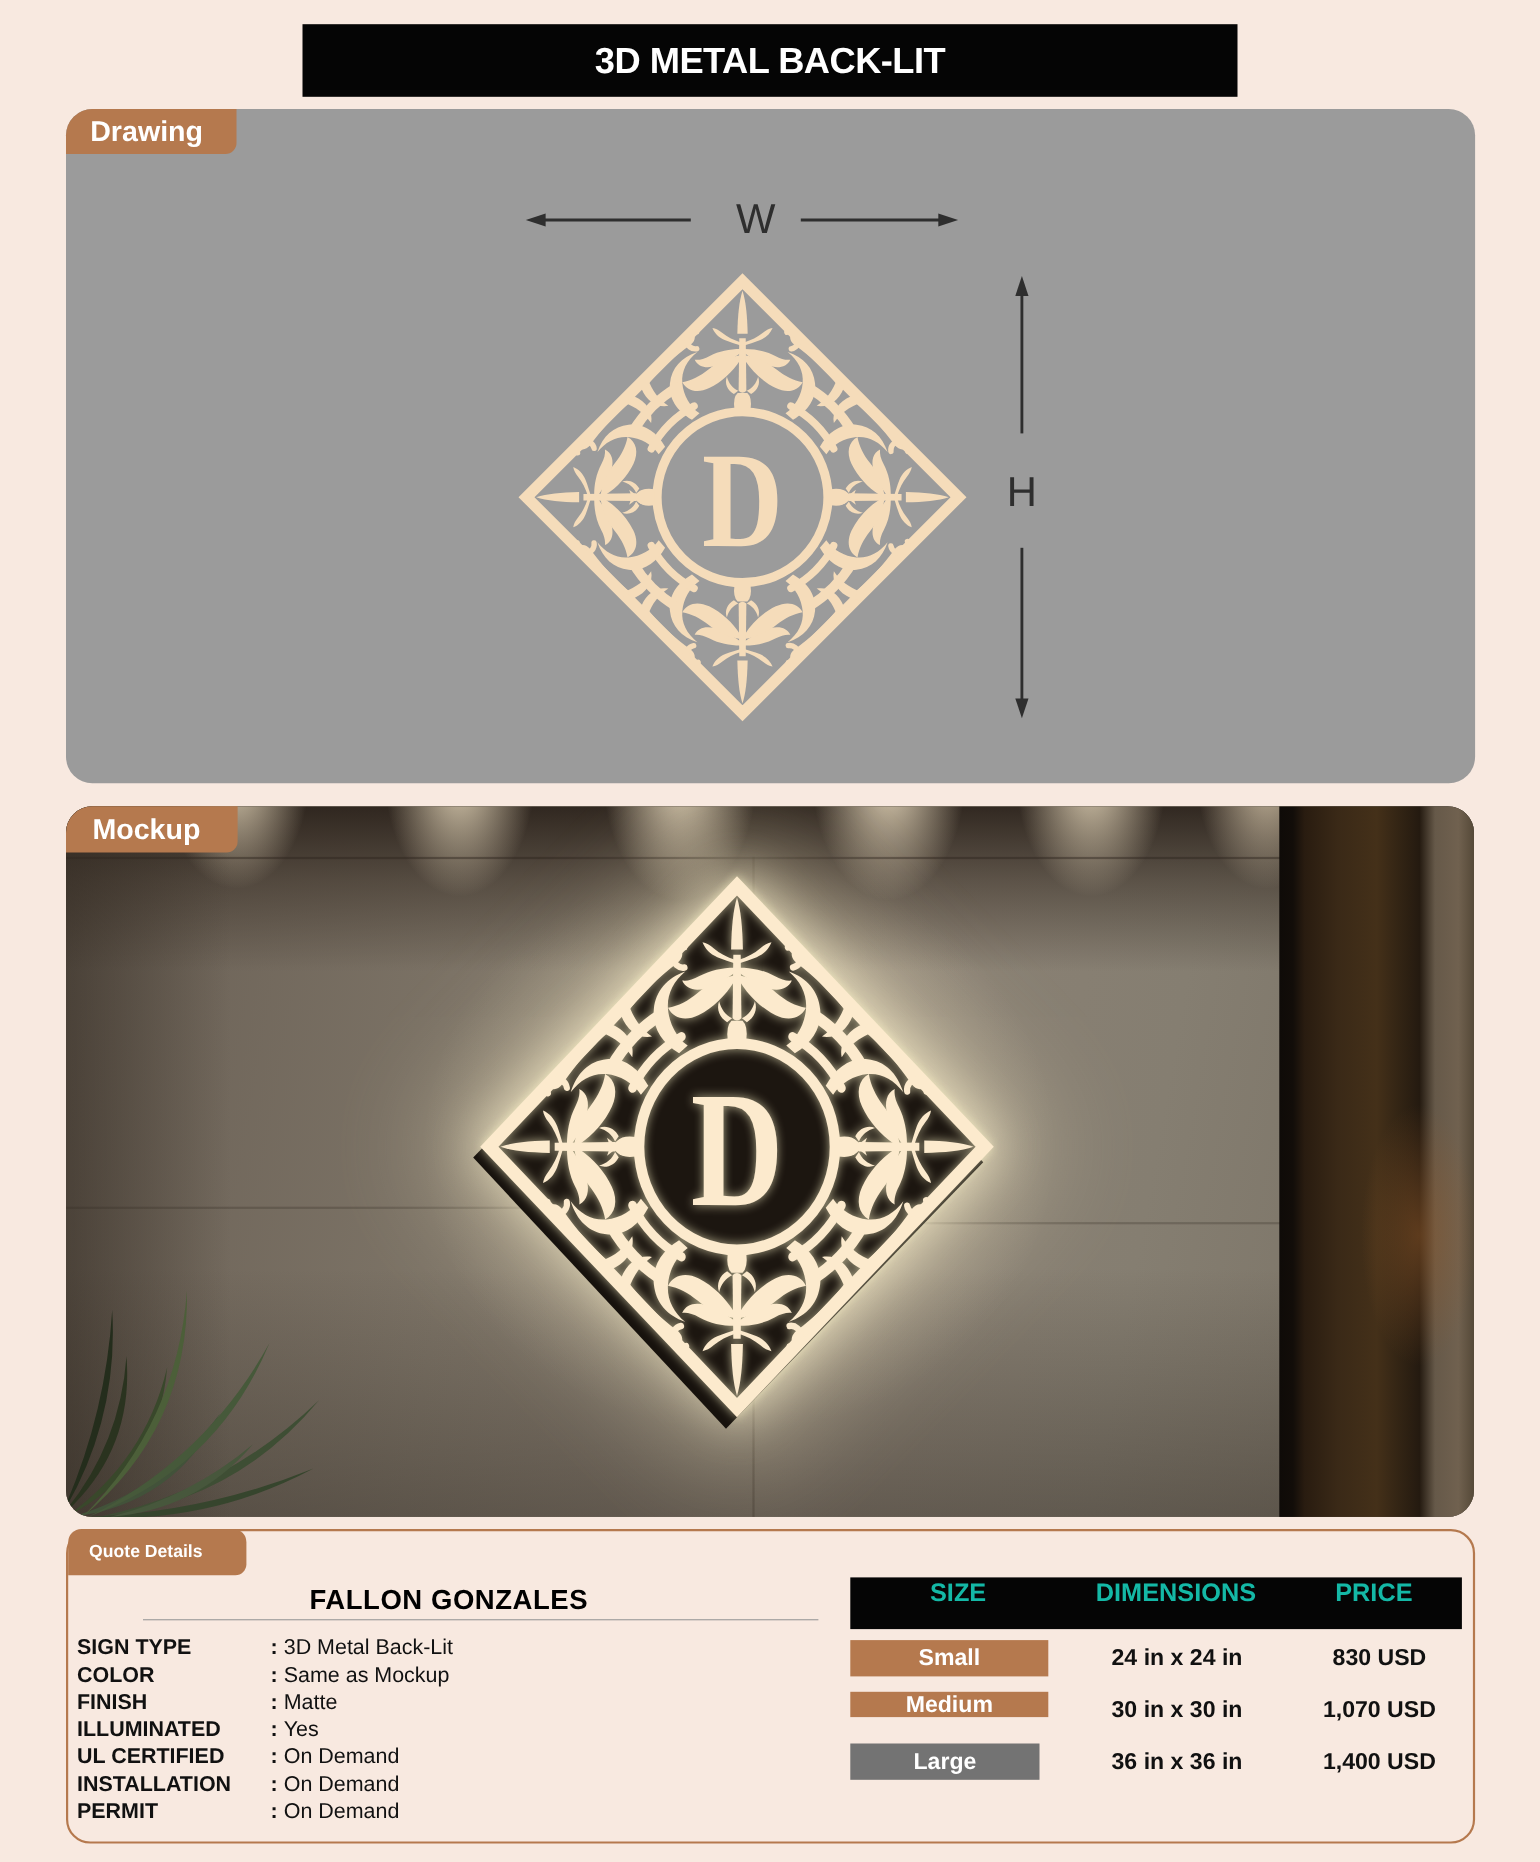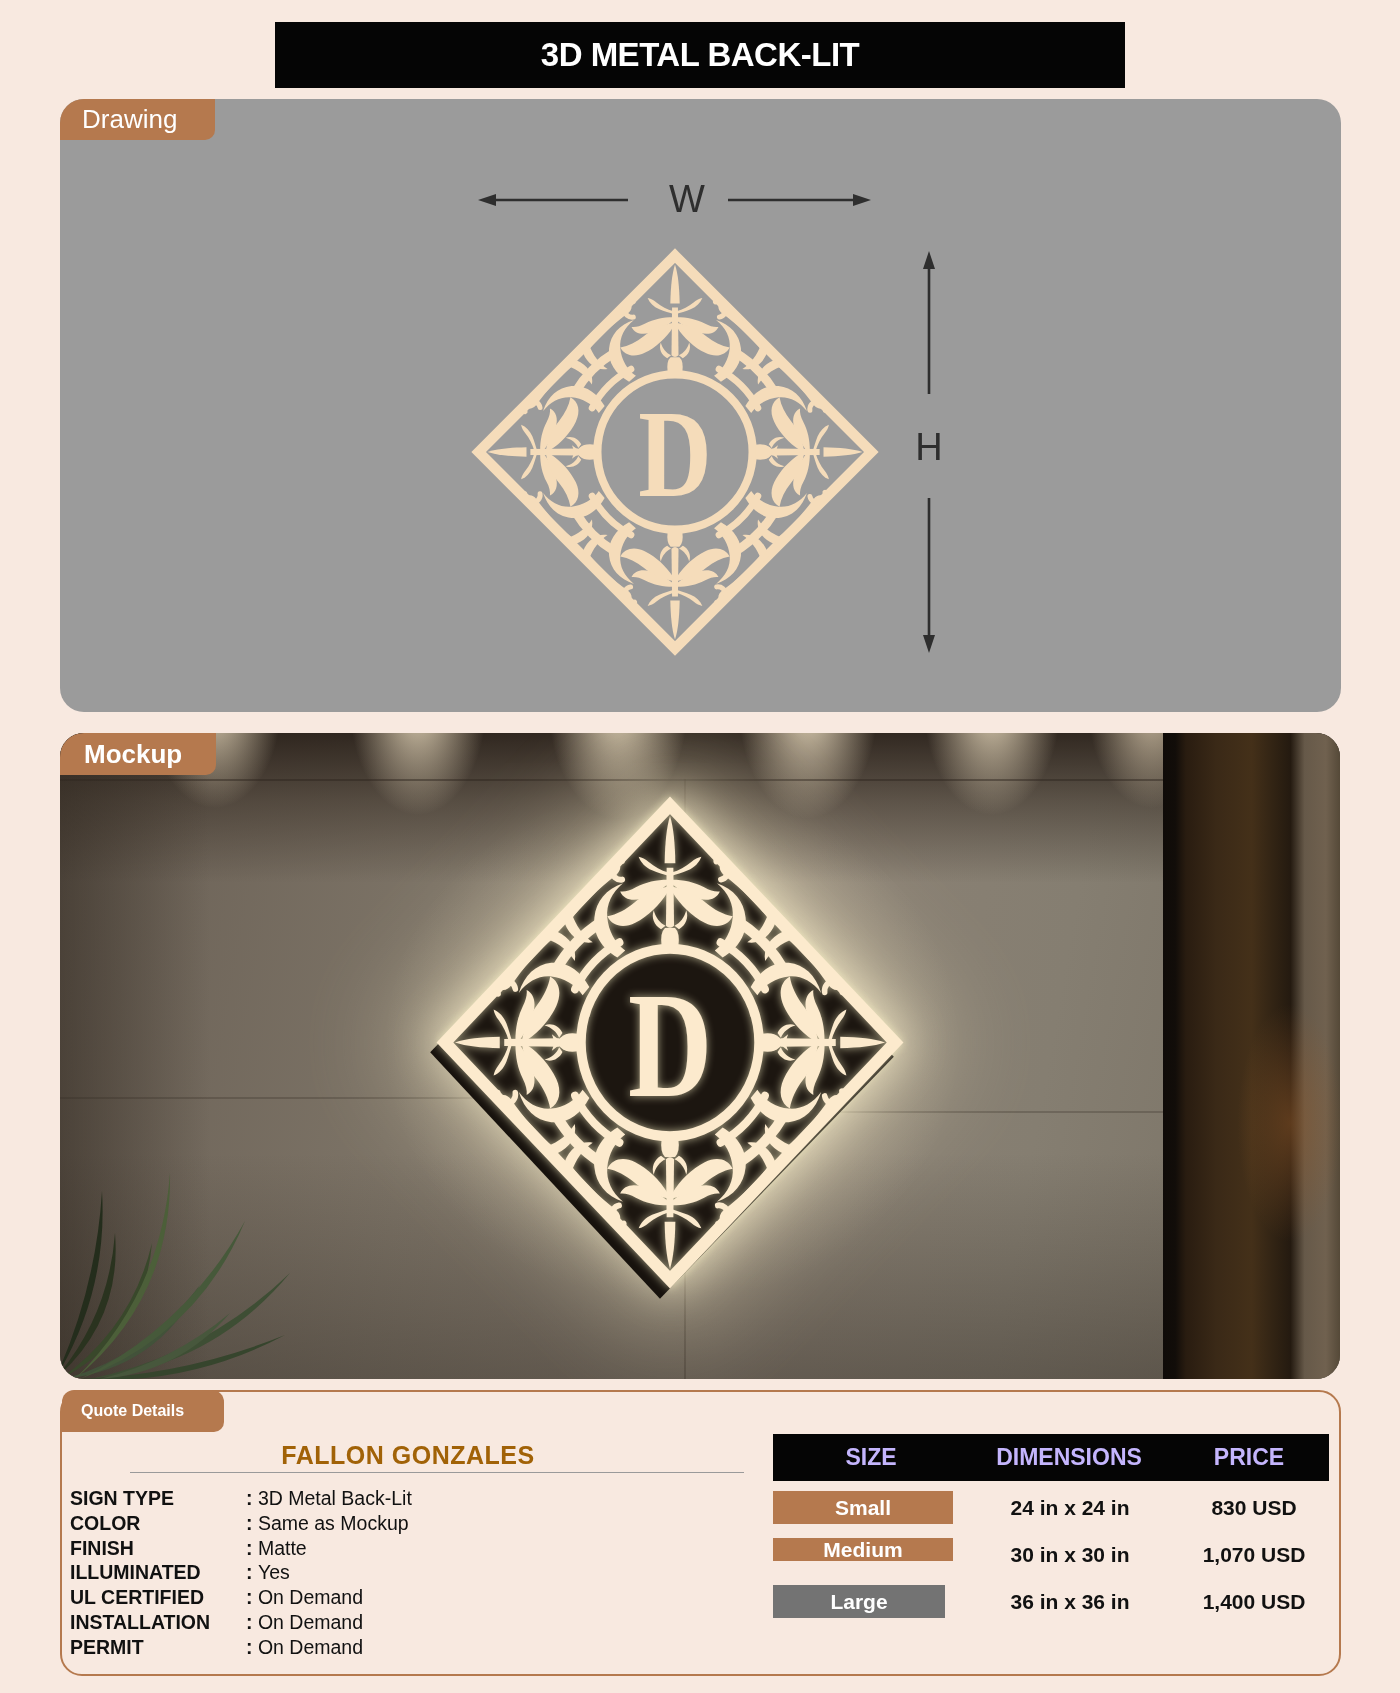--- a/index.html
+++ b/index.html
@@ -7,21 +7,21 @@
   .abs { position:absolute; }
 </style></head>
 <body>
 
 <div class="abs" style="left:275px;top:22px;width:850px;height:66px;background:#050505;color:#fff;
   display:flex;align-items:center;justify-content:center;font-weight:bold;font-size:33px;letter-spacing:-0.5px;">3D METAL BACK-LIT</div>
 
 <div class="abs" style="left:60px;top:99px;width:1281px;height:613px;background:#9b9b9b;border-radius:24px;"></div>
 
 <div class="abs" style="left:60px;top:99px;width:155px;height:41px;background:#b5794e;border-radius:24px 0 10px 0;
-  color:#fff;font-weight:normal;font-size:26px;display:flex;align-items:center;padding-left:22px;box-sizing:border-box;">Drawing</div>
+  color:#fff;font-weight:bold;font-size:26px;display:flex;align-items:center;padding-left:22px;box-sizing:border-box;">Drawing</div>
 
 <svg class="abs" style="left:60px;top:99px;" width="1281" height="613" viewBox="0 0 1281 613">
   <defs>
       <g id="sign" stroke-width="0">
         <path d="M0,-201 L201,0 L0,201 L-201,0 Z" fill="none" stroke-width="10.5"></path>
         <circle r="79.5" fill="none" stroke-width="8.5"></circle>
         <path d="M-83.5,6.5 C-90,8 -96,6.5 -99.5,2.5 L-105.5,7 C-103,0.8 -103,-0.8 -105.5,-7 L-99.5,-2.5 C-96,-6.5 -90,-8 -83.5,-6.5 Z"></path>
         <g transform="scale(-1,1)">
           <path d="M-83.5,6.5 C-90,8 -96,6.5 -99.5,2.5 L-105.5,7 C-103,0.8 -103,-0.8 -105.5,-7 L-99.5,-2.5 C-96,-6.5 -90,-8 -83.5,-6.5 Z"></path>
         </g>
@@ -259,35 +259,35 @@
 </div>
 
 <div class="abs" style="left:60px;top:733px;width:156px;height:42px;background:#b5794e;border-radius:24px 0 10px 0;
   color:#ffffff;font-weight:bold;font-size:26px;display:flex;align-items:center;padding-left:24px;box-sizing:border-box;">Mockup</div>
 
 <div class="abs" style="left:60px;top:1390px;width:1281px;height:286px;border:2px solid #b5794e;border-radius:22px;box-sizing:border-box;"></div>
 
 <div class="abs" style="left:62px;top:1390px;width:162px;height:42px;background:#b5794e;border-radius:12px 12px 10px 0;
   color:#fff;font-weight:bold;font-size:16px;display:flex;align-items:center;padding-left:19px;box-sizing:border-box;">Quote Details</div>
 
-<div class="abs" style="left:70px;top:1441px;width:676px;text-align:center;font-weight:bold;font-size:25px;color:#a16207;letter-spacing:0.5px;">FALLON GONZALES</div>
+<div class="abs" style="left:70px;top:1441px;width:676px;text-align:center;font-weight:bold;font-size:25px;color:#000000;letter-spacing:0.5px;">FALLON GONZALES</div>
 
 <div class="abs" style="left:130px;top:1472px;width:614px;height:1px;background:#9a9a9a;"></div>
 
 <div class="abs" style="left:70px;top:1486px;font-size:19.5px;color:#111;line-height:24.8px;">
   <div><b style="display:inline-block;width:176px;">SIGN TYPE</b><b>:</b>&nbsp;3D Metal Back-Lit</div>
   <div><b style="display:inline-block;width:176px;">COLOR</b><b>:</b>&nbsp;Same as Mockup</div>
   <div><b style="display:inline-block;width:176px;">FINISH</b><b>:</b>&nbsp;Matte</div>
   <div><b style="display:inline-block;width:176px;">ILLUMINATED</b><b>:</b>&nbsp;Yes</div>
   <div><b style="display:inline-block;width:176px;">UL CERTIFIED</b><b>:</b>&nbsp;On Demand</div>
   <div><b style="display:inline-block;width:176px;">INSTALLATION</b><b>:</b>&nbsp;On Demand</div>
   <div><b style="display:inline-block;width:176px;">PERMIT</b><b>:</b>&nbsp;On Demand</div>
 </div>
 
-<div class="abs" style="left:773px;top:1434px;width:556px;height:47px;background:#050505;color:#c4b5fd;font-weight:bold;font-size:23px;display:flex;align-items:center;">
+<div class="abs" style="left:773px;top:1434px;width:556px;height:47px;background:#050505;color:#14b8a6;font-weight:bold;font-size:23px;display:flex;align-items:flex-start;">
   <div style="width:196px;text-align:center;">SIZE</div>
   <div style="width:200px;text-align:center;">DIMENSIONS</div>
   <div style="width:160px;text-align:center;">PRICE</div>
 </div>
 
 <div class="abs" style="left:773px;top:1491px;width:180px;height:33px;background:#b5794e;color:#fff;font-weight:bold;font-size:21px;display:flex;align-items:center;justify-content:center;">Small</div>
 
 <div class="abs" style="left:773px;top:1538px;width:180px;height:23px;background:#b5794e;color:#fff;font-weight:bold;font-size:21px;display:flex;align-items:center;justify-content:center;">Medium</div>
 
 <div class="abs" style="left:773px;top:1585px;width:172px;height:33px;background:#737373;color:#fff;font-weight:bold;font-size:21px;display:flex;align-items:center;justify-content:center;">Large</div>

